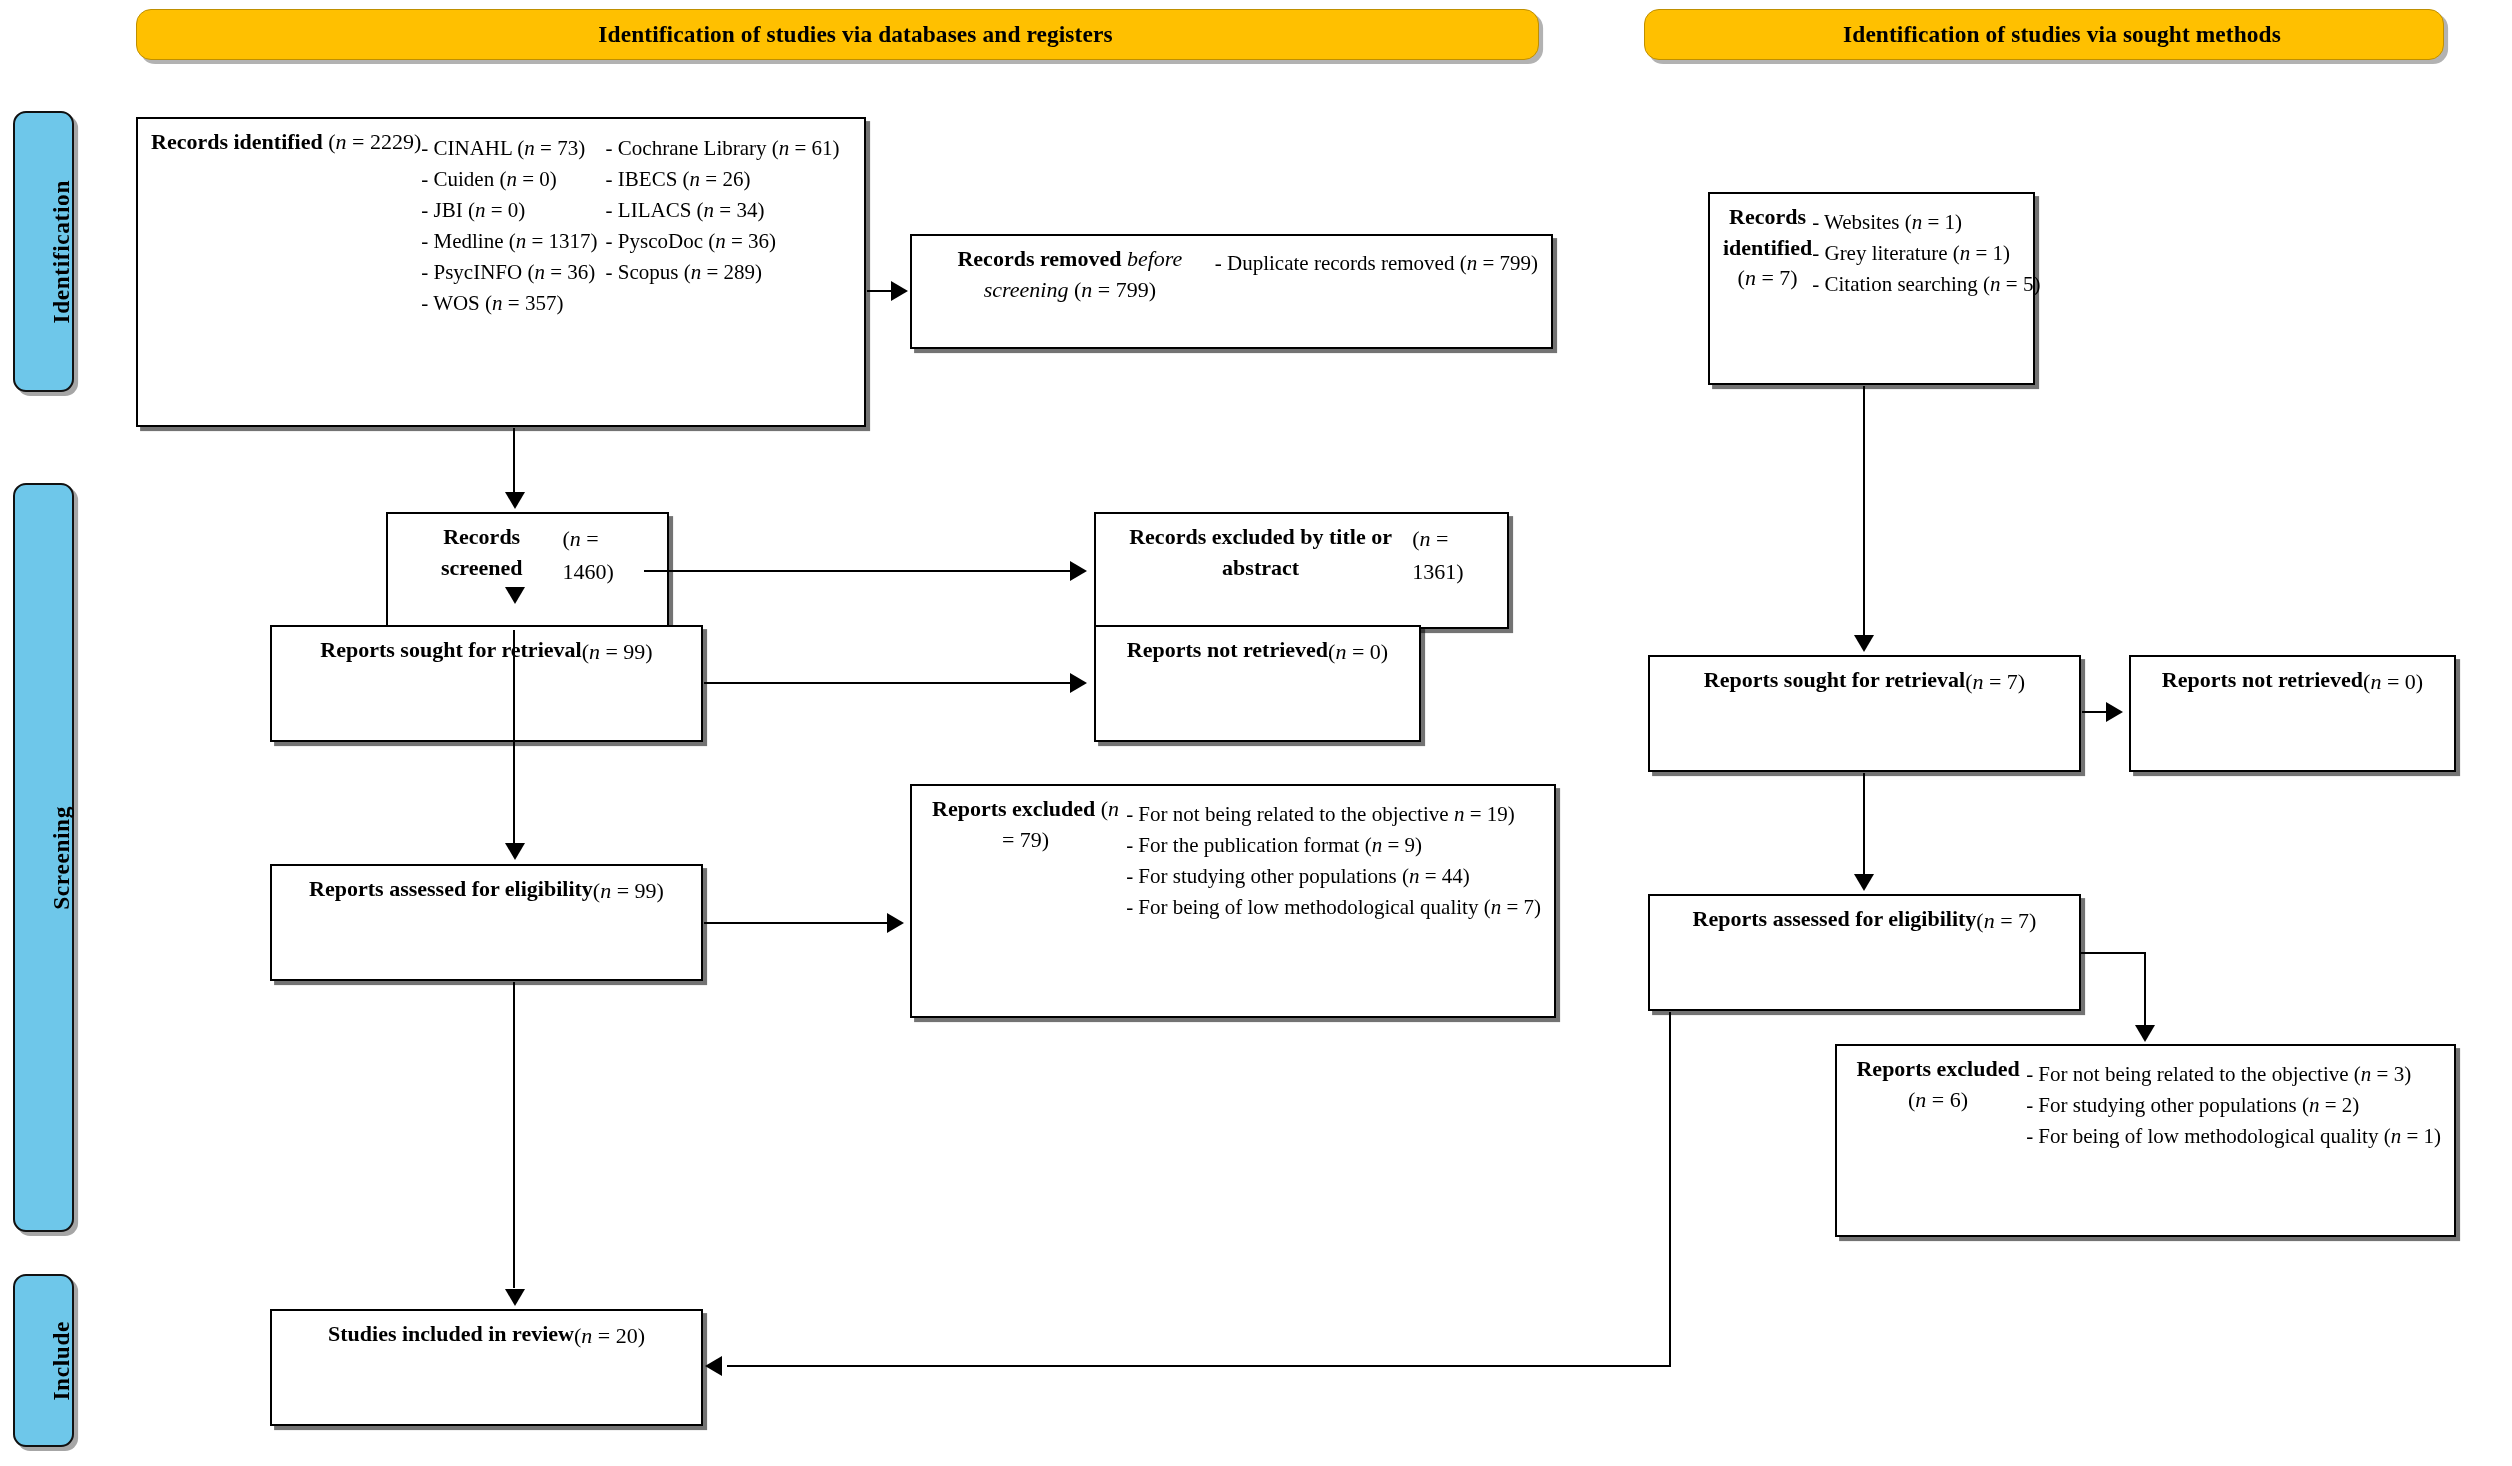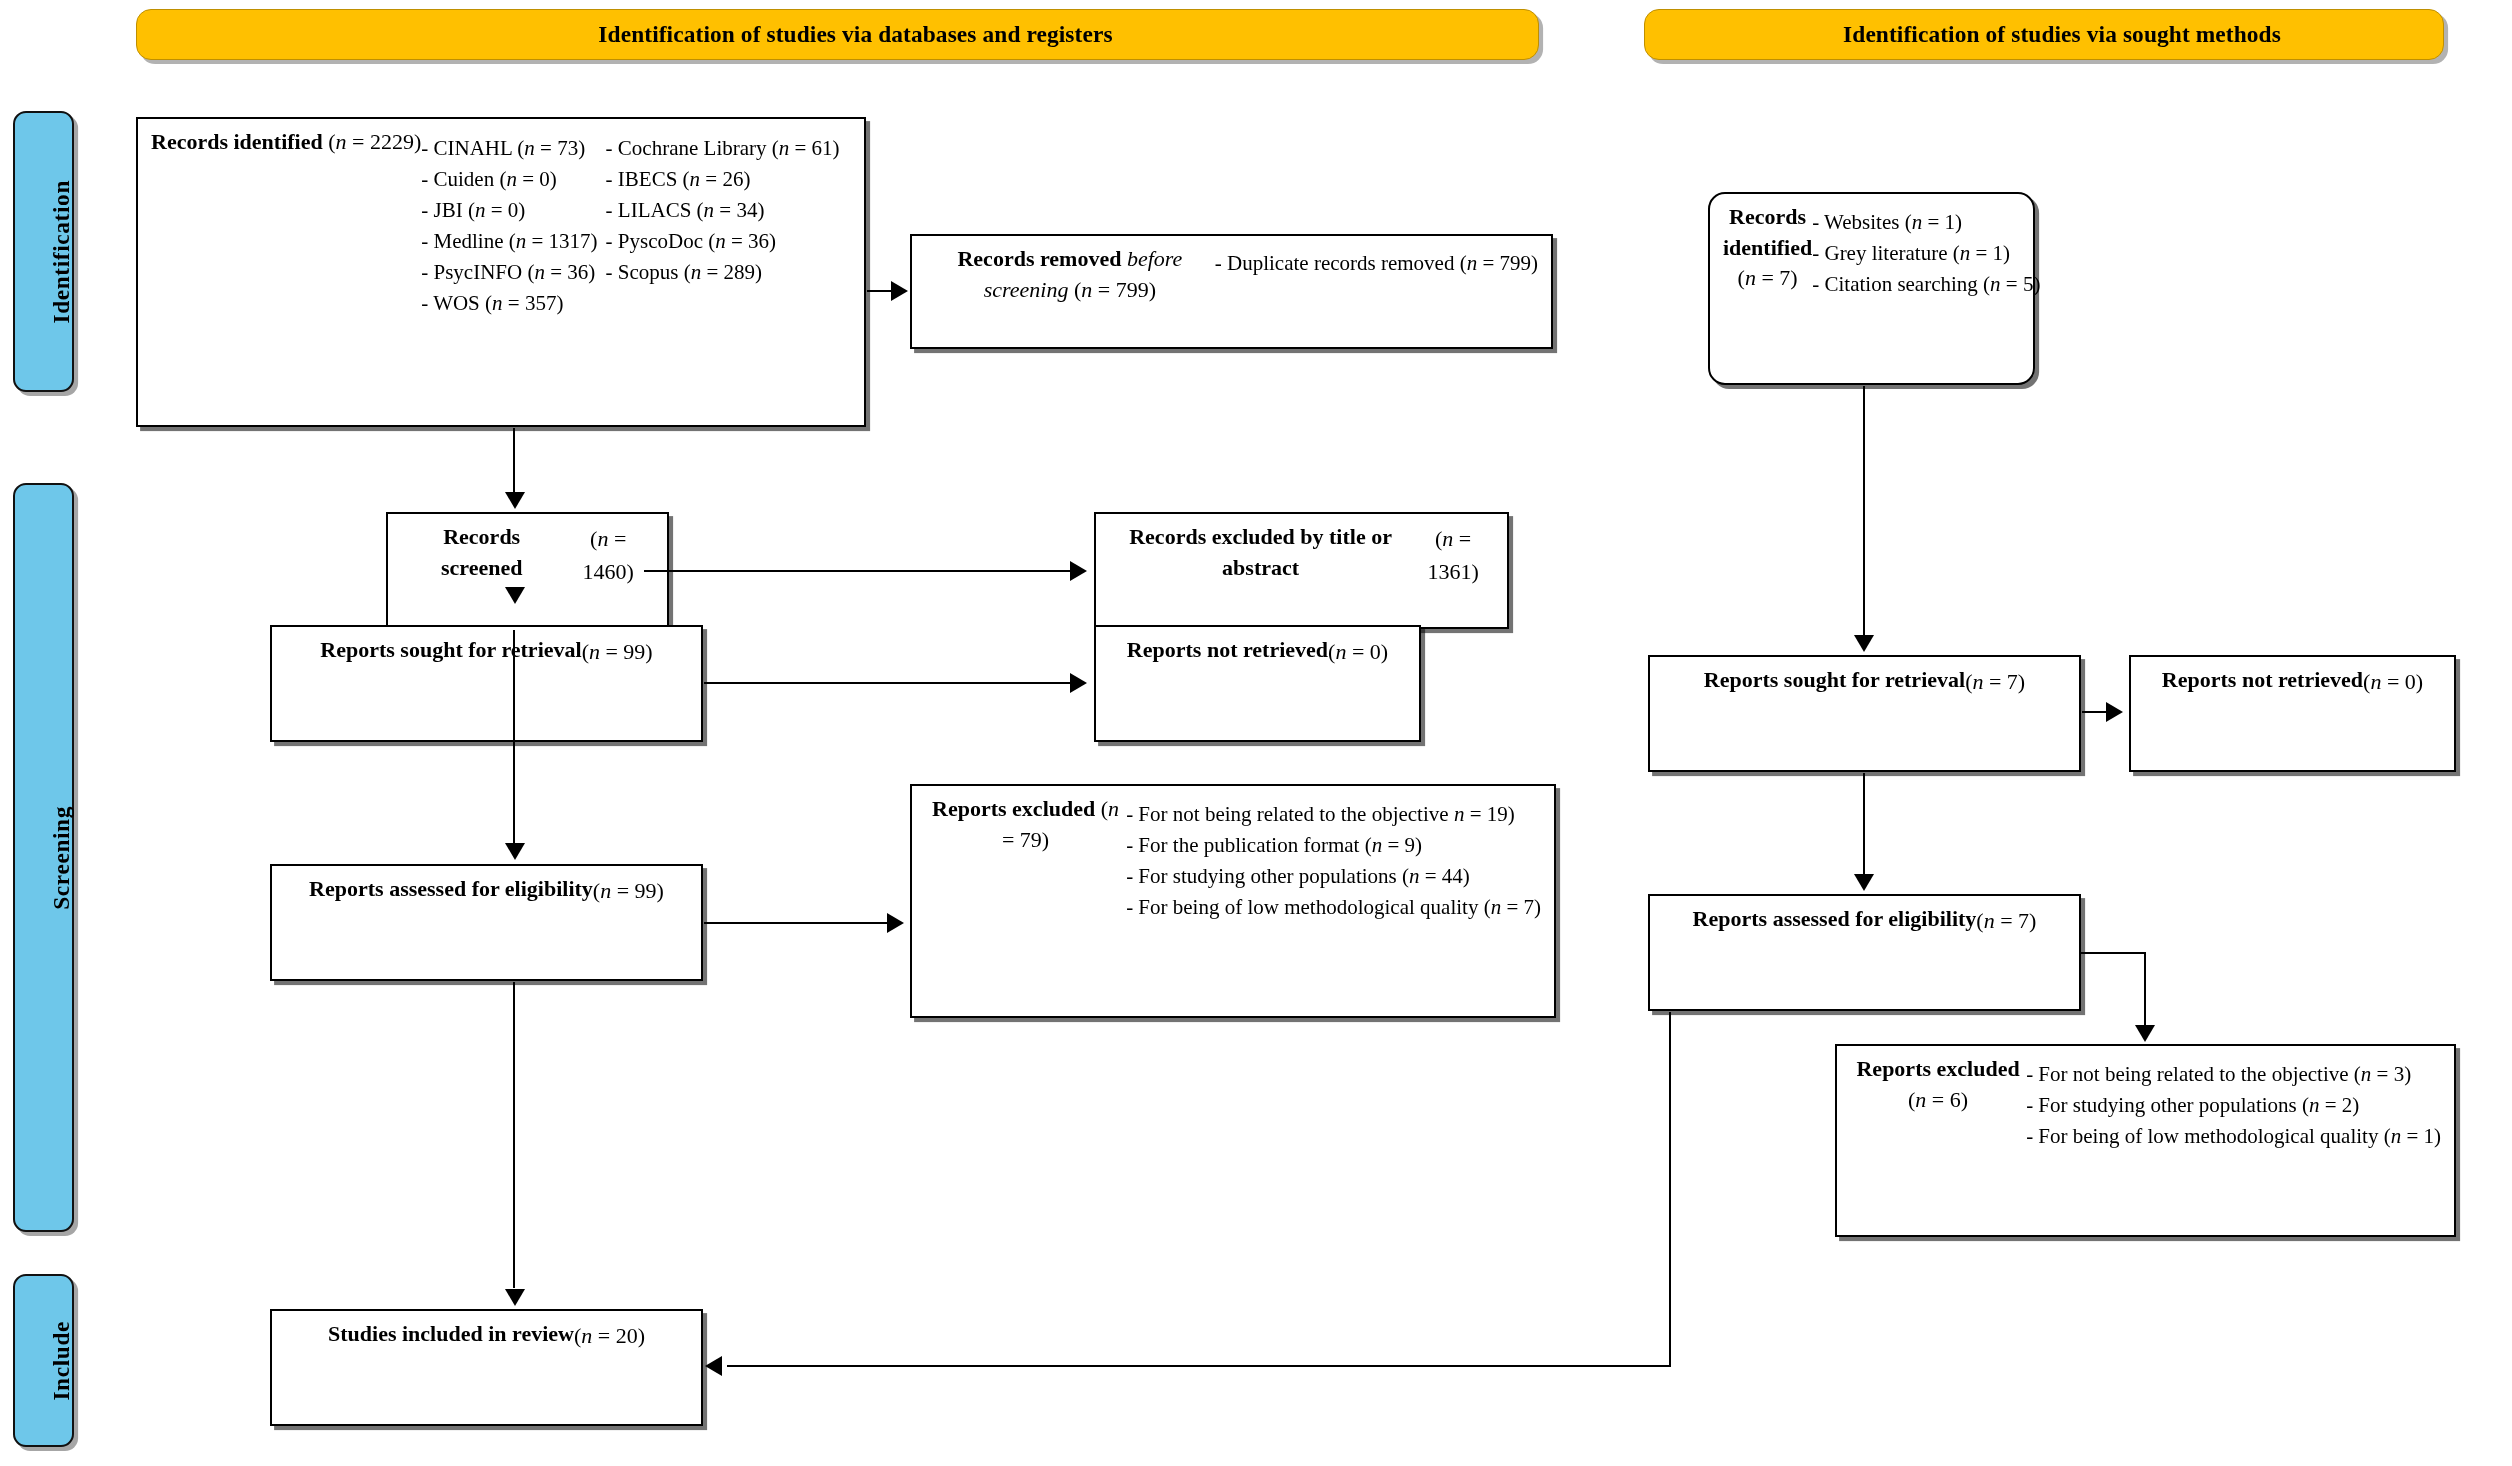--- a/index.html
+++ b/index.html
@@ -68,21 +68,21 @@
     padding: 8.2px 13px;
   }
   .box .ttl {
     text-align: center;
     font-size: 22px;
     line-height: 1.38;
     color: #000;
   }
   .box .ttl b { font-weight: bold; }
   .box .sub {
-    text-align: center;
+    text-align: left;
     font-size: 22px;
     line-height: 1.5;
     color: #000;
   }
   .box ul {
     list-style: none;
     margin: 4.7px 0 0 0;
     padding: 0;
   }
   .box ul li {
@@ -216,21 +216,21 @@
       <span>(<em class="n">n</em> = 79)</span>
     </div>
     <ul>
       <li>- For not being related to the objective <em class="n">n</em> = 19)</li>
       <li>- For the publication format (<em class="n">n</em> = 9)</li>
       <li>- For studying other populations (<em class="n">n</em> = 44)</li>
       <li>- For being of low methodological quality (<em class="n">n</em> = 7)</li>
     </ul>
   </div>
 
-  <div class="abs box" style="left:1708px; top:192px; width:327px; height:193px; justify-content:flex-start;border-radius:17px;">
+  <div class="abs box" style="left:1708px; top:192px; width:327px; height:193px; justify-content:flex-start;">
     <div class="ttl" style="margin-bottom:2.3px;">
       <b>Records identified</b>
       <span>(<em class="n">n</em> = 7)</span>
     </div>
     <ul>
       <li>- Websites (<em class="n">n</em> = 1)</li>
       <li>- Grey literature (<em class="n">n</em> = 1)</li>
       <li>- Citation searching (<em class="n">n</em> = 5)</li>
     </ul>
   </div>

